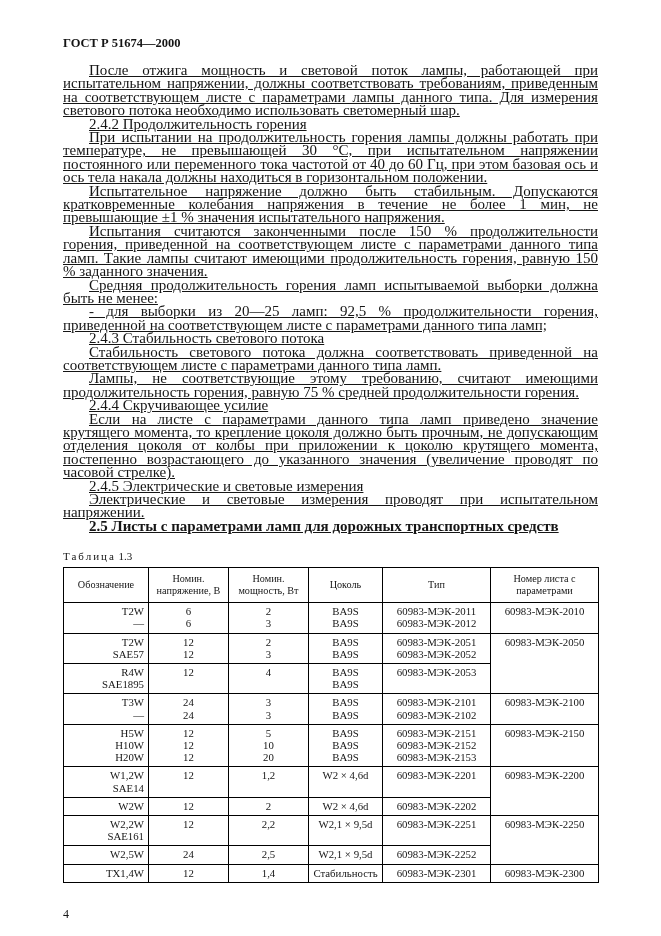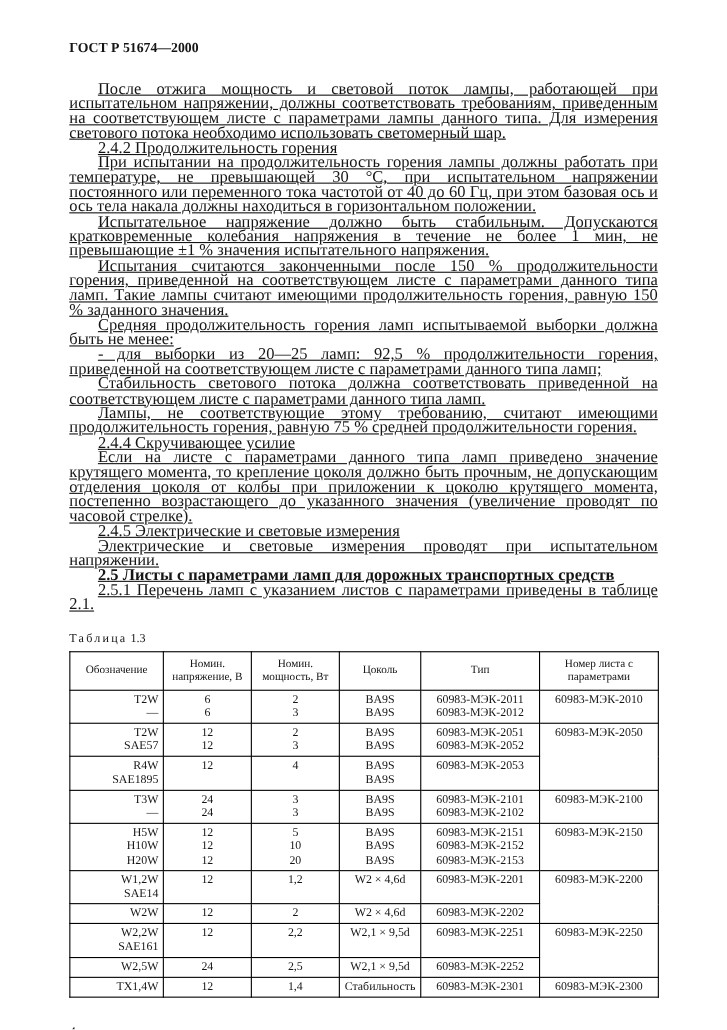--- a/index.html
+++ b/index.html
@@ -9,21 +9,21 @@
     background: #ffffff;
     font-family: "Liberation Serif", "DejaVu Serif", serif;
     color: #151515;
     padding: 36px 63px 0 63px;
     position: relative;
     overflow: hidden;
   }
   .doc-header {
     font-weight: bold;
     font-size: 12.5px;
-    margin-bottom: 24px;
+    margin-bottom: 13px;
   }
   .body-text p {
     margin: 0;
     font-size: 15px;
     line-height: 13.4px;
     text-align: justify;
     text-indent: 26px;
     text-decoration: underline;
   }
   .body-text p.bold { font-weight: bold; }
@@ -79,28 +79,28 @@
   <div class="doc-header">ГОСТ Р 51674—2000</div>
 
   <div class="body-text" id="paragraphs">
       <p class="">После отжига мощность и световой поток лампы, работающей при испытательном напряжении, должны соответствовать требованиям, приведенным на соответствующем листе с параметрами лампы данного типа. Для измерения светового потока необходимо использовать светомерный шар.</p>
       <p class="">2.4.2 Продолжительность горения</p>
       <p class="">При испытании на продолжительность горения лампы должны работать при температуре, не превышающей 30 °С, при испытательном напряжении постоянного или переменного тока частотой от 40 до 60 Гц, при этом базовая ось и ось тела накала должны находиться в горизонтальном положении.</p>
       <p class="">Испытательное напряжение должно быть стабильным. Допускаются кратковременные колебания напряжения в течение не более 1 мин, не превышающие ±1 % значения испытательного напряжения.</p>
       <p class="">Испытания считаются законченными после 150 % продолжительности горения, приведенной на соответствующем листе с параметрами данного типа ламп. Такие лампы считают имеющими продолжительность горения, равную 150 % заданного значения.</p>
       <p class="">Средняя продолжительность горения ламп испытываемой выборки должна быть не менее:</p>
       <p class="">- для выборки из 20—25 ламп: 92,5 % продолжительности горения, приведенной на соответствующем листе с параметрами данного типа ламп;</p>
+      <p class="">2.4.3 Стабильность светового потока</p>
       <p class="">Стабильность светового потока должна соответствовать приведенной на соответствующем листе с параметрами данного типа ламп.</p>
       <p class="">Лампы, не соответствующие этому требованию, считают имеющими продолжительность горения, равную 75 % средней продолжительности горения.</p>
       <p class="">2.4.4 Скручивающее усилие</p>
       <p class="">Если на листе с параметрами данного типа ламп приведено значение крутящего момента, то крепление цоколя должно быть прочным, не допускающим отделения цоколя от колбы при приложении к цоколю крутящего момента, постепенно возрастающего до указанного значения (увеличение проводят по часовой стрелке).</p>
       <p class="">2.4.5 Электрические и световые измерения</p>
       <p class="">Электрические и световые измерения проводят при испытательном напряжении.</p>
       <p class="bold">2.5 Листы с параметрами ламп для дорожных транспортных средств</p>
-      <p class="">2.5.1 Перечень ламп с указанием листов с параметрами приведены в таблице 2.1.</p>
     </div>
 
   <div class="table-caption">
     <span class="cap-word">Таблица</span>
     <span class="cap-num">1.3</span>
   </div>
 
   <table class="params">
     <colgroup>
       <col class="c-designation">

